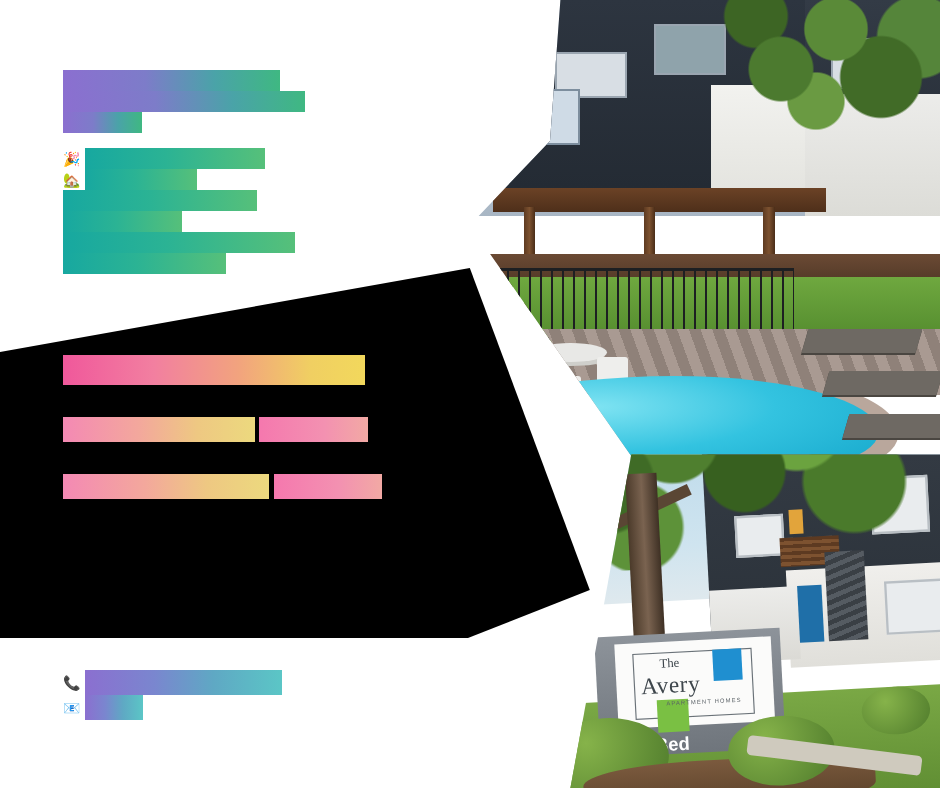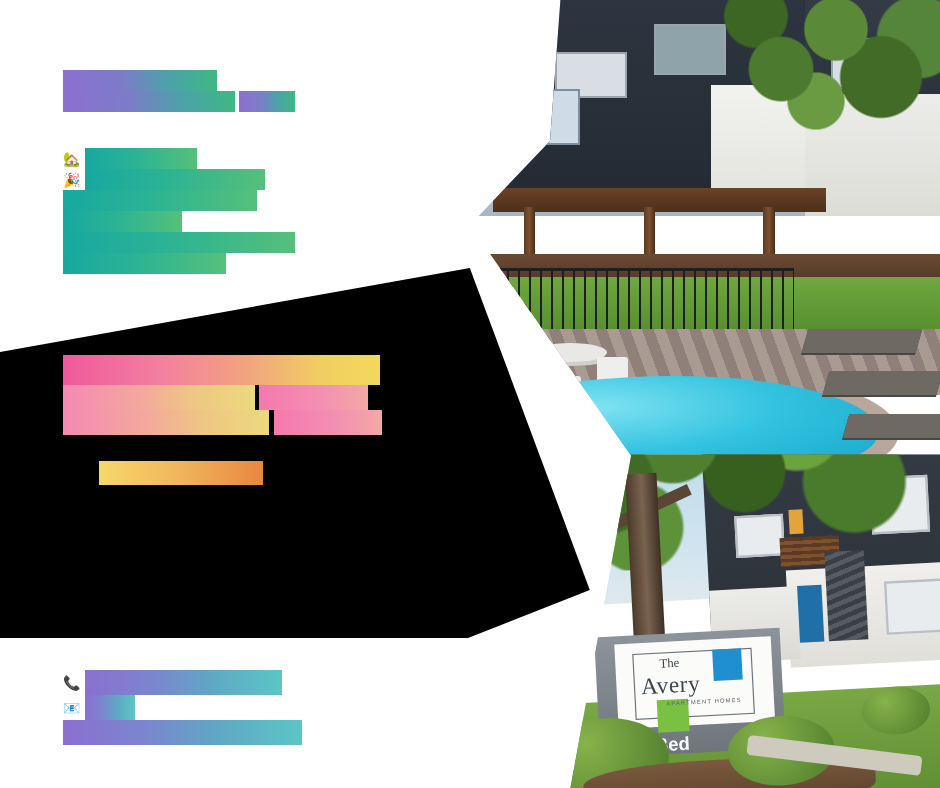--- a/index.html
+++ b/index.html
@@ -191,21 +191,21 @@
   }
 
   #header-block {
     position: absolute;
     left: 63px;
     top: 70px;
     width: 300px;
     z-index: 5;
   }
   .hdr-line {
-    font-size: 12px;
+    font-size: 17px;
     font-weight: bold;
     line-height: 21px;
     letter-spacing: 0.1px;
     background: linear-gradient(90deg, #8b6fd0 0%, #7d7cc9 38%, #4aa3a8 70%, #3fb882 100%);
   }
   #promo-block {
     position: absolute;
     left: 63px;
     top: 148px;
     width: 300px;
@@ -238,20 +238,21 @@
     font-size: 24px;
     font-weight: bold;
     line-height: 30px;
     letter-spacing: 0.2px;
     background: linear-gradient(90deg, #f0589b 0%, #f27fa0 30%, #f2a37e 58%, #f0cf62 82%, #f2d85c 100%);
   }
   .plan-row {
     font-size: 17px;
     line-height: 25px;
     background: linear-gradient(90deg, #f489b4 0%, #f3a89c 40%, #eec882 70%, #ecd97e 100%);
+    margin-top: 32px;
   }
   .plan-price {
     font-size: 17px;
     line-height: 25px;
     padding-left: 5px;
     background: linear-gradient(90deg, #f578ae 0%, #f391b1 60%, #f2a9a4 100%);
   }
   #plans-cta {
     margin-top: 26px;
     margin-left: 36px;
@@ -352,53 +353,51 @@
   <div id="black-panel"></div>
 
   <div id="header-block">
     <div class="hdr-line grad-text">THE AVERY APARTMENTS</div>
     <div class="hdr-line grad-text">327 BEDFORD RD. BEDFORD</div>
     <div class="hdr-line grad-text">TX, 67470</div>
   </div>
 
   <div id="promo-block">
     <div>
+      <span class="emoji">🎉</span>
+      <span class="promo-line grad-text">NEW MOVE-IN SPECIAL</span>
+    </div>
+    <div>
       <span class="emoji">🏡</span>
       <span class="promo-line grad-text">NOW LEASING</span>
-    </div>
-    <div>
-      <span class="emoji">🎉</span>
-      <span class="promo-line grad-text">NEW MOVE-IN SPECIAL</span>
     </div>
     <div class="promo-line grad-text">GET 1 MONTH FREE (3RD</div>
     <div class="promo-line grad-text">MONTH AVERY)</div>
     <div class="promo-line grad-text">WHEN YOUR FIRST 2 MONTHS</div>
     <div class="promo-line grad-text">ARE PAID ON MONTH</div>
   </div>
 
   <div id="plans-block">
-    <div id="plans-title" class="grad-text">AVAILABLE FLOOR PLANS</div>
+    <div id="plans-title" class="grad-text">AVAILABLE FIRST PLANS</div>
 
     <div>
       <div class="plan-row grad-text">2 Bed / 1 Bath – 950 sq ft</div>
       <div class="plan-price grad-text">$1,400/month</div>
     </div>
     <div>
       <div class="plan-row grad-text">3 Bed / 2 Bath – 1,250 sq ft</div>
       <div class="plan-price grad-text">$1,700/month</div>
     </div>
 
-    <div id="plans-cta" class="grad-text">Schedule a Visit</div>
   </div>
 
   <div id="contact-block">
     <div>
       <span class="emoji">📞</span>
       <span class="contact-line grad-text">Call Today: 682-800-2155</span>
     </div>
     <div>
       <span class="emoji">📧</span>
-      <span class="contact-line grad-text indent">Bath:</span>
-    </div>
-    <div class="contact-line grad-text">theavery@touchstonepm.com</div>
+      <span class="contact-line grad-text indent">Avery:</span>
+    </div>
   </div>
 
 </div>
 
 </body></html>

